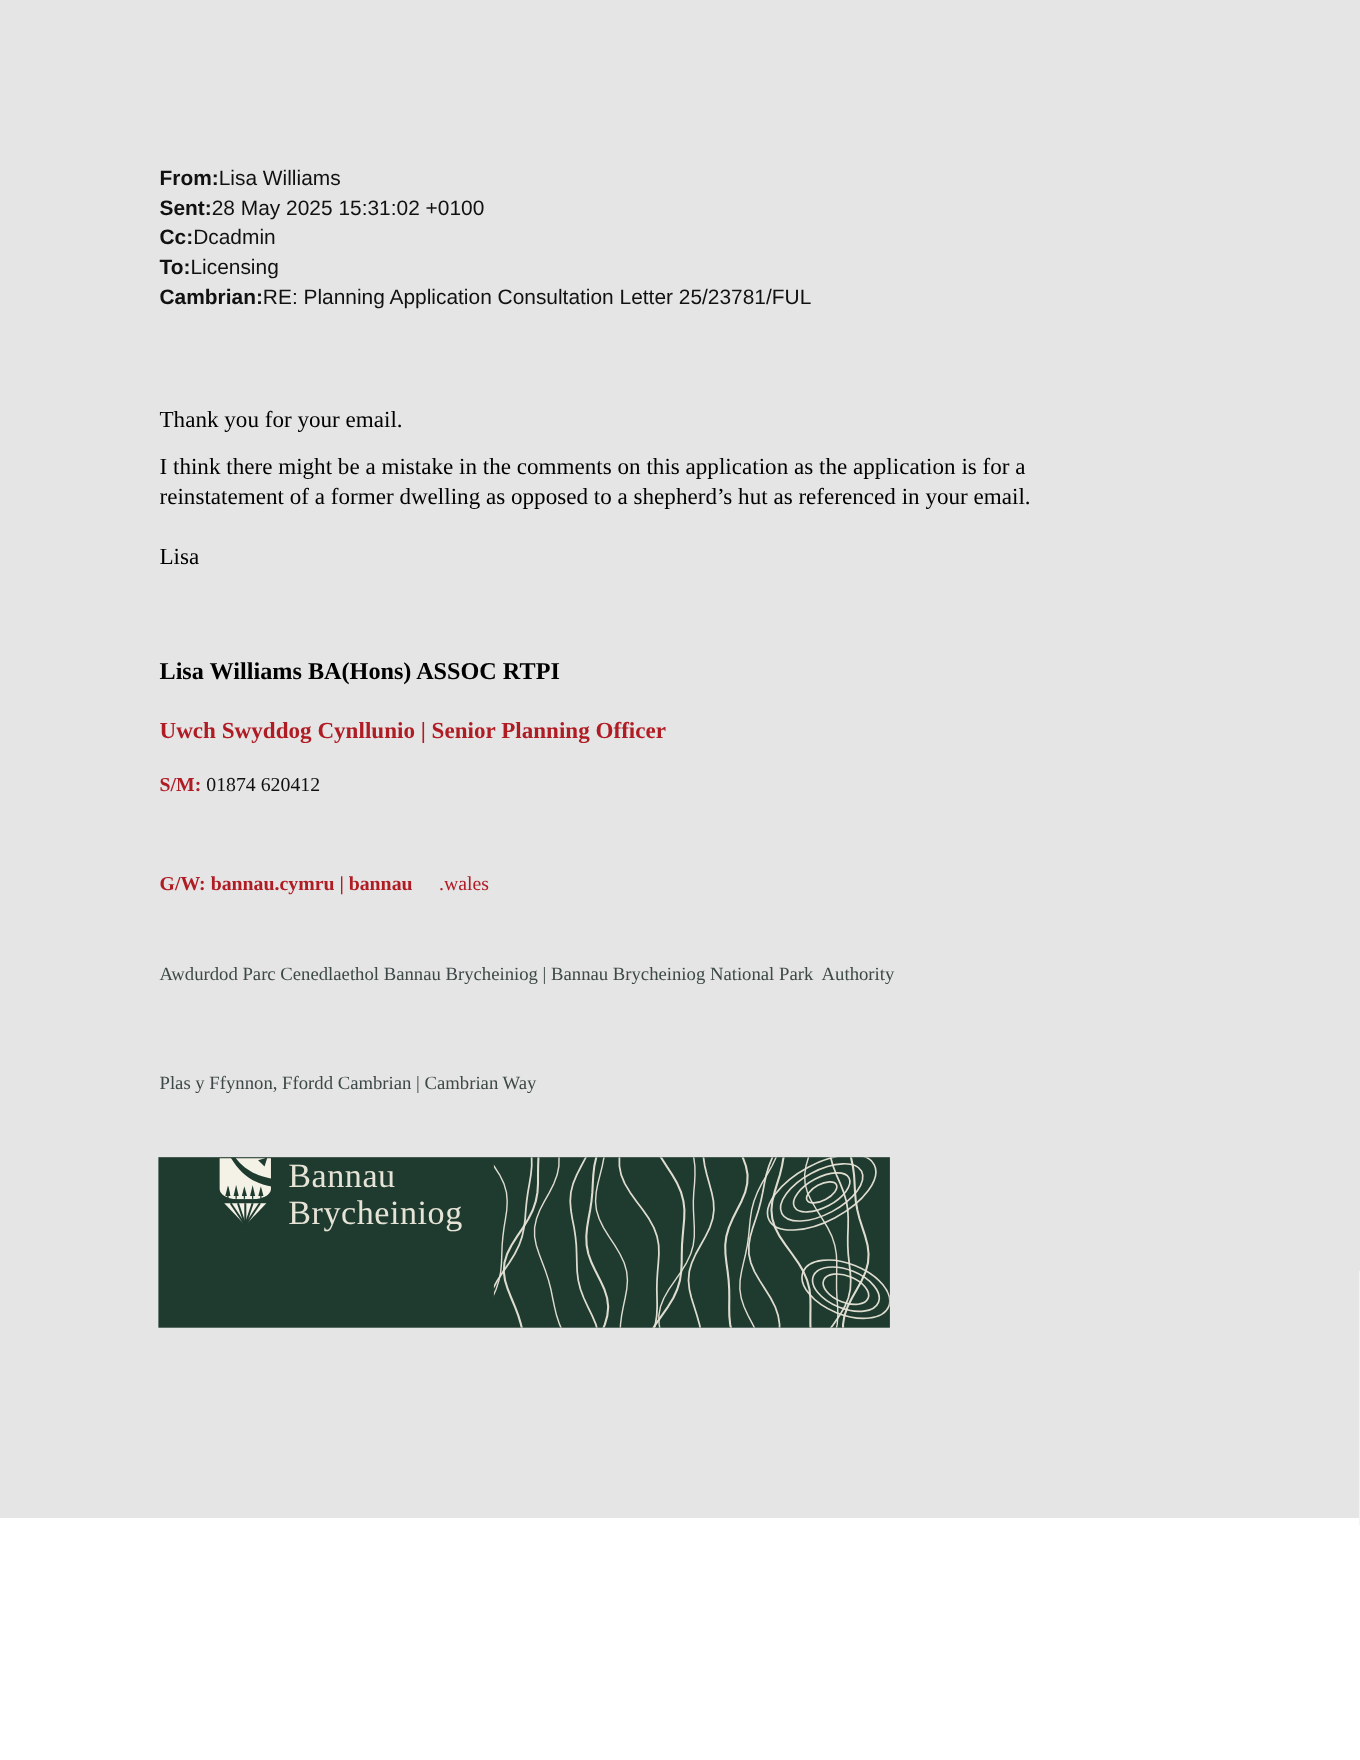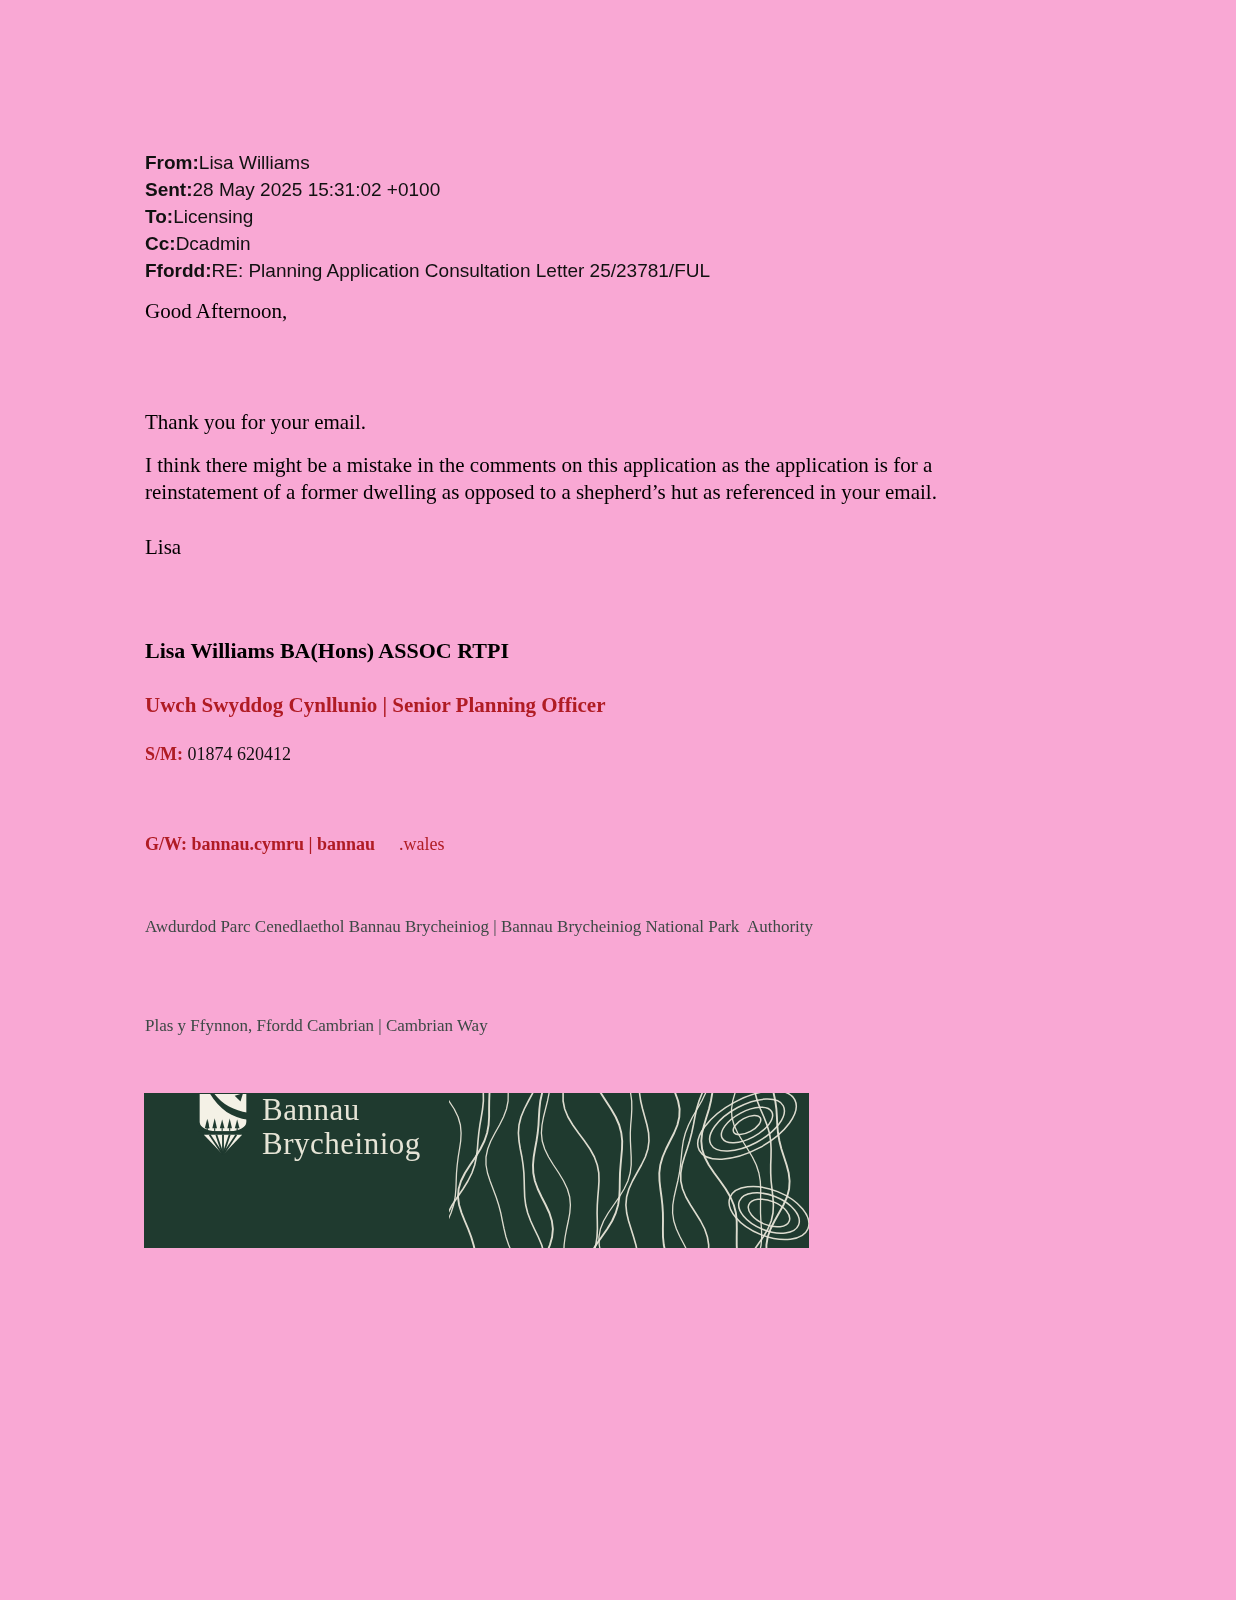--- a/index.html
+++ b/index.html
@@ -5,21 +5,21 @@
   :root{
     --accent-red:#b01c24;
     --banner-green:#1f3a2f;
     --contour-cream:#e8e5d8;
     --brand-cream:#e6e4d6;
     --logo-cream:#f4f1e6;
     --muted-text:#3d4946;
   }
   html,body{margin:0;padding:0;background:#ffffff;}
   .page{
-    position:relative;width:1236px;height:1600px;background:#f9a8d4;
+    position:relative;width:1236px;height:1380px;background:#e5e5e5;
     overflow:hidden;color:#000;
     font-family:"Liberation Serif",serif;
   }
   .content{padding:149px 0 0 145px;}
   
   .headers{font-family:"Liberation Sans",sans-serif;font-size:19px;line-height:27px;color:#111;}
   .hrow{white-space:nowrap;}
   .hlabel{font-weight:bold;}
   
   .greeting{margin-top:14px;font-size:21px;line-height:27px;}
@@ -51,26 +51,25 @@
 </style>
 </head>
 <body>
 
 <div class="page">
   <div class="content">
 
     <div class="headers">
       <div class="hrow"><span class="hlabel">From:</span><span>Lisa Williams</span></div>
       <div class="hrow"><span class="hlabel">Sent:</span><span>28 May 2025 15:31:02 +0100</span></div>
+      <div class="hrow"><span class="hlabel">Cc:</span><span>Dcadmin</span></div>
       <div class="hrow"><span class="hlabel">To:</span><span>Licensing</span></div>
-      <div class="hrow"><span class="hlabel">Cc:</span><span>Dcadmin</span></div>
-      <div class="hrow"><span class="hlabel">Ffordd:</span><span>RE: Planning Application Consultation Letter 25/23781/FUL</span></div>
+      <div class="hrow"><span class="hlabel">Cambrian:</span><span>RE: Planning Application Consultation Letter 25/23781/FUL</span></div>
     </div>
 
-    <div class="greeting">Good Afternoon,</div>
     <div class="para-thanks">Thank you for your email.</div>
     <div class="para-main">I think there might be a mistake in the comments on this application as the application is for a reinstatement of a former dwelling as opposed to a shepherd’s hut as referenced in your email.</div>
     <div class="first-name">Lisa</div>
 
     <div class="sig-name">Lisa Williams BA(Hons) ASSOC RTPI</div>
     <div class="sig-title">Uwch Swyddog Cynllunio | Senior Planning Officer</div>
     <div class="sig-phone"><span class="plabel">S/M:</span><span> 01874 620412</span></div>
     <div class="sig-web"><span>G/W: bannau.cymru | bannau</span><span class="wreg">.wales</span></div>
     <div class="sig-org">Awdurdod Parc Cenedlaethol Bannau Brycheiniog | Bannau Brycheiniog National Park  Authority</div>
     <div class="sig-addr">

